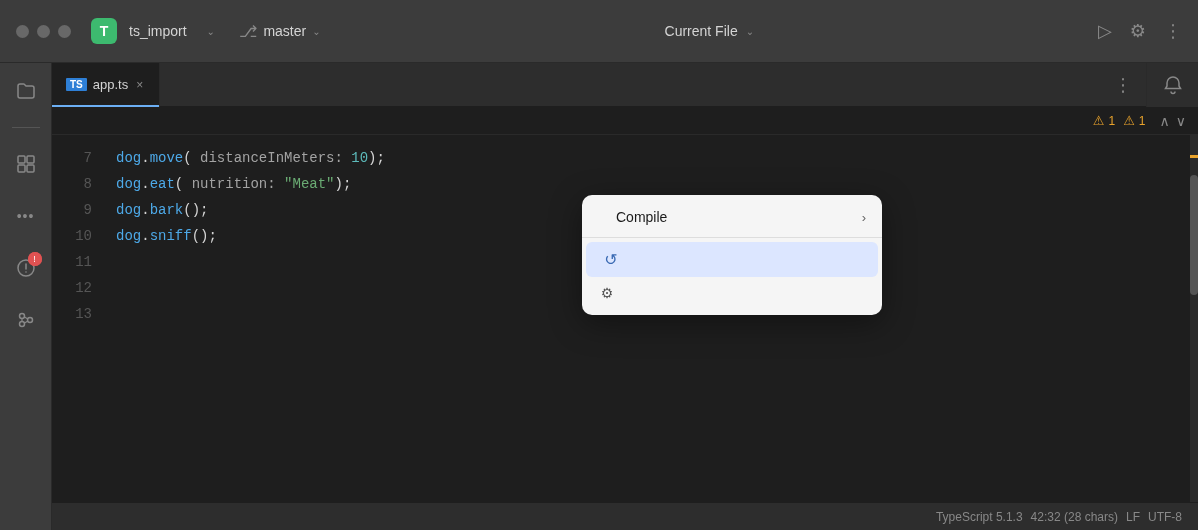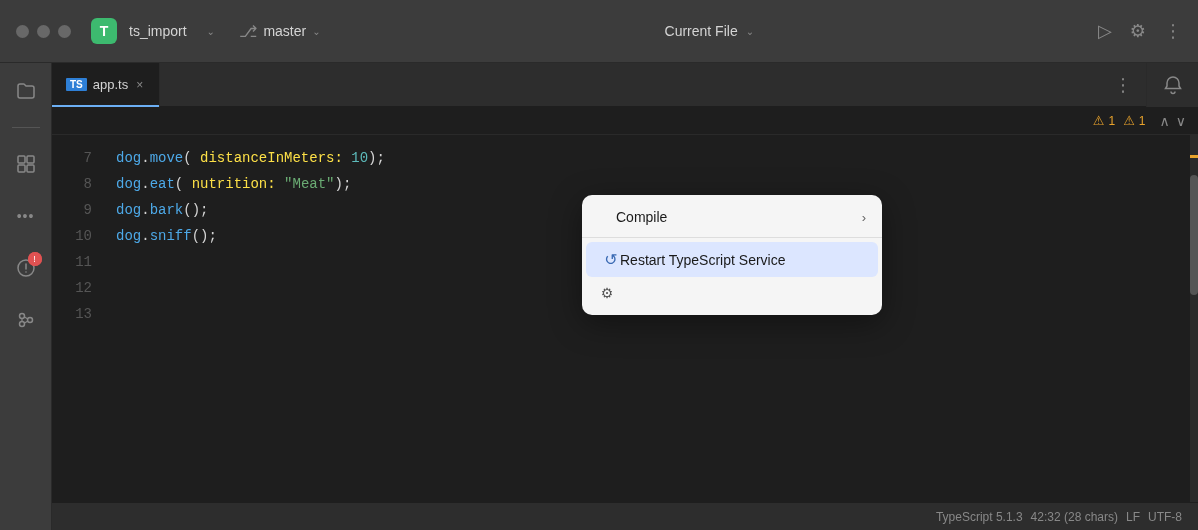--- a/index.html
+++ b/index.html
@@ -275,21 +275,21 @@
       font-family: 'Menlo', 'Monaco', 'Courier New', monospace;
       font-size: 14px;
       line-height: 26px;
       color: #d4d4d4;
       overflow: hidden;
     }
     .code-line { white-space: pre; }
 
     
     .c-blue { color: #4da9e8; }
-    .c-gray { color: #fde047; }
+    .c-gray { color: #a3a3a3; }
     .c-green { color: #6aab73; }
     .c-number { color: #5dbbbb; }
     .c-white { color: #d4d4d4; }
 
     
     .scrollbar {
       width: 8px;
       background: #2a2a2a;
       position: relative;
       flex-shrink: 0;
@@ -505,21 +505,20 @@
 
       <div class="context-menu">
         <div class="menu-item">
           <span class="menu-icon"></span>
           <span class="menu-item-label">Compile</span>
           <span class="menu-item-arrow">›</span>
         </div>
         <div class="menu-divider"></div>
         <div class="menu-item highlighted">
           <span class="menu-icon" style="color:#3a6ab3;font-size:16px;">↺</span>
-          <span class="menu-item-label">Restart TypeScript Service</span>
         </div>
         <div class="menu-item">
           <span class="menu-icon">⚙</span>
         </div>
       </div>
 
     </div>
 
     <div class="status-bar">
       <span class="status-item">TypeScript 5.1.3</span>

